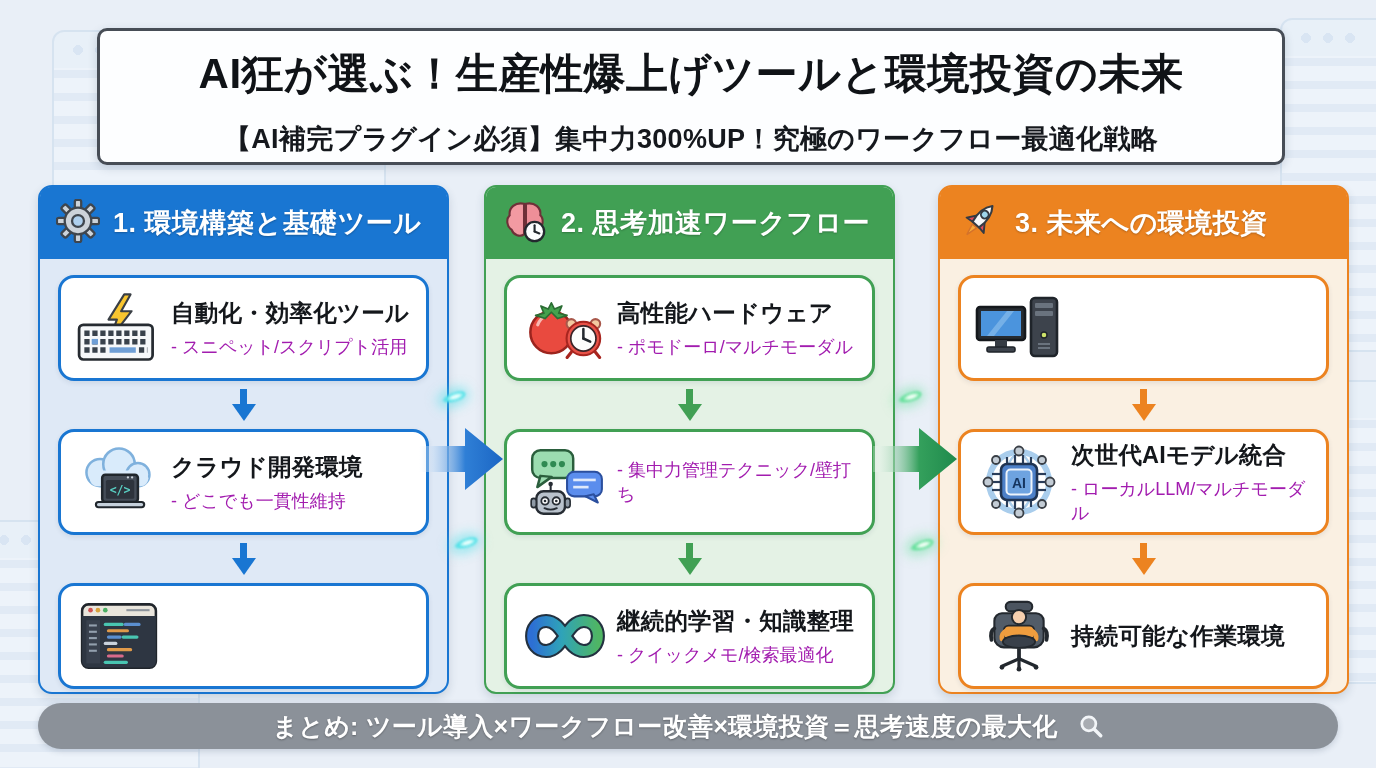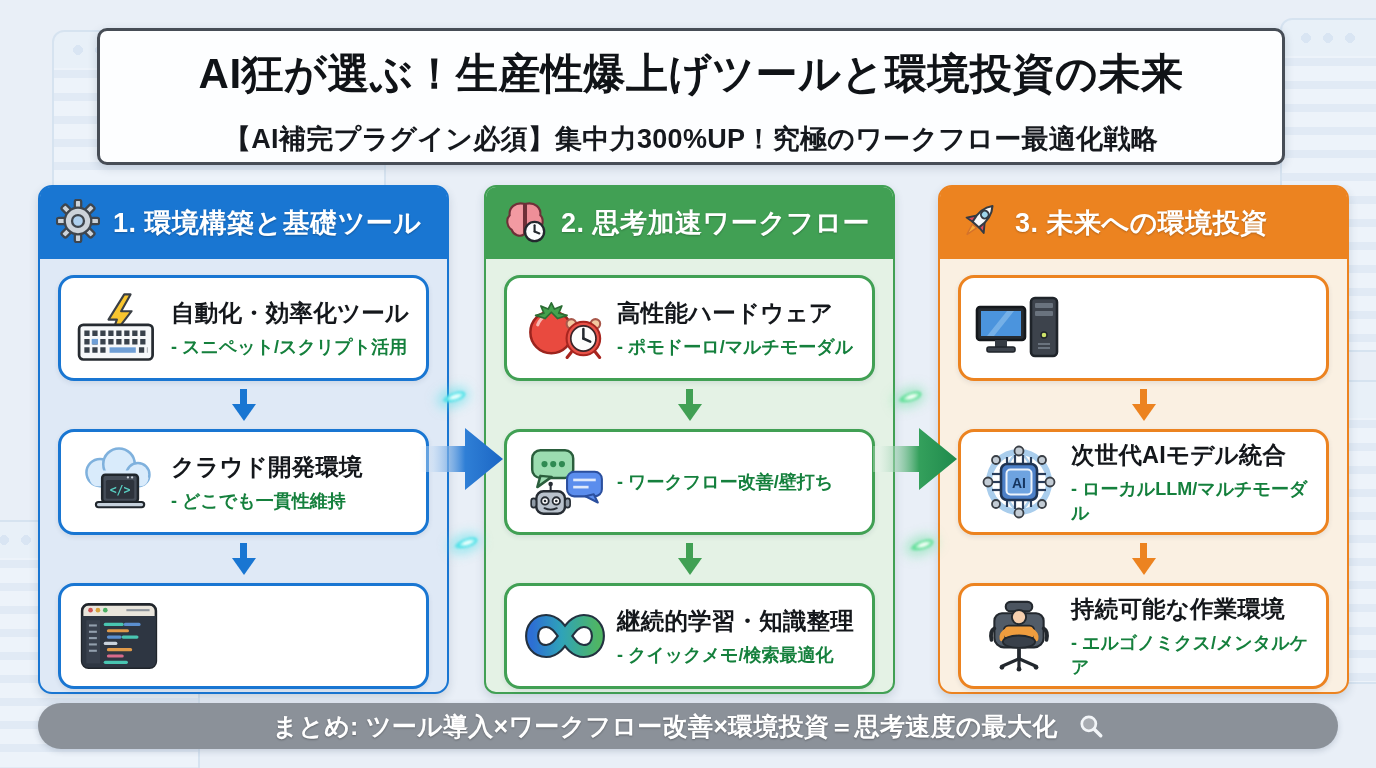--- a/index.html
+++ b/index.html
@@ -47,21 +47,21 @@
   .htitle{color:#ffffff;font-size:27px;font-weight:800;letter-spacing:.5px;text-shadow:0 1px 2px rgba(0,0,0,.25);}
   .colbody{flex:1;display:flex;flex-direction:column;justify-content:space-between;padding:16px 18px;}
   .card{
     height:100px;background:#ffffff;border:3px solid var(--ac);border-radius:16px;
     display:flex;align-items:center;padding:0 10px;gap:4px;
     box-shadow:0 2px 5px rgba(40,60,90,.10);
   }
   .cicon{width:96px;flex:none;display:flex;align-items:center;justify-content:center;}
   .ctext{flex:1;display:flex;flex-direction:column;gap:6px;}
   .ctitle{font-size:23.5px;font-weight:800;color:#14171b;letter-spacing:.2px;}
-  .cdesc{font-size:18px;font-weight:700;color:#15803d;}
+  .cdesc{font-size:18px;font-weight:400;color:#a21caf;}
 
   .darrow-wrap{height:48px;display:flex;align-items:center;justify-content:center;}
   .darrow{position:relative;width:7px;height:17px;background:var(--ac);margin-bottom:16px;}
   .darrow::after{
     content:"";position:absolute;left:-8.5px;top:15px;
     border-left:12px solid transparent;border-right:12px solid transparent;border-top:17px solid var(--ac);
   }
 
   
   .bigarrow{position:absolute;top:420px;width:86px;height:78px;z-index:3;}
@@ -258,21 +258,21 @@
             <rect x="7" y="51" width="5" height="9" rx="2.5" fill="#8e99a5" stroke="#262c33" stroke-width="1.6"></rect>
             <rect x="40" y="51" width="5" height="9" rx="2.5" fill="#8e99a5" stroke="#262c33" stroke-width="1.6"></rect>
             <circle cx="20.5" cy="53.5" r="3.6" fill="#ffffff" stroke="#262c33" stroke-width="1.8"></circle>
             <circle cx="31.5" cy="53.5" r="3.6" fill="#ffffff" stroke="#262c33" stroke-width="1.8"></circle>
             <circle cx="20.5" cy="53.5" r="1.3" fill="#262c33"></circle>
               <circle cx="31.5" cy="53.5" r="1.3" fill="#262c33"></circle>
             <path d="M20 60.5 Q26 63.5 32 60.5" stroke="#262c33" stroke-width="1.8" fill="none" stroke-linecap="round"></path>
           </svg>
         </span>
         <div class="ctext">
-          <div class="cdesc">- ワークフロー改善/壁打ち</div>
+          <div class="cdesc">- 集中力管理テクニック/壁打ち</div>
         </div>
       </div>
       <div class="darrow-wrap">
           <span class="darrow"></span>
         </div>
       <div class="card">
         <span class="cicon">
           <svg viewBox="0 0 100 58" width="94" height="56">
             <defs>
               <linearGradient id="infg" x1="0" y1="0" x2="1" y2="0">
@@ -394,21 +394,20 @@
                 <line x1="38" y1="62" x2="56" y2="70"></line>
                 <line x1="38" y1="62" x2="38" y2="72"></line>
             </g>
             <circle cx="20" cy="71" r="2.5" fill="#23282e"></circle>
               <circle cx="56" cy="71" r="2.5" fill="#23282e"></circle>
               <circle cx="38" cy="73" r="2.5" fill="#23282e"></circle>
           </svg>
         </span>
         <div class="ctext">
           <div class="ctitle">持続可能な作業環境</div>
-          <div class="cdesc">- エルゴノミクス/メンタルケア</div>
         </div>
       </div>
     </div>
   </section>
 
   <div class="bigarrow" style="left:419px;">
     <svg viewBox="0 0 86 78" width="86" height="78">
       <defs>
         <linearGradient id="ar1" x1="0" y1="0" x2="1" y2="0">
           <stop offset="0" stop-color="#ffffff" stop-opacity="0.25"></stop>

